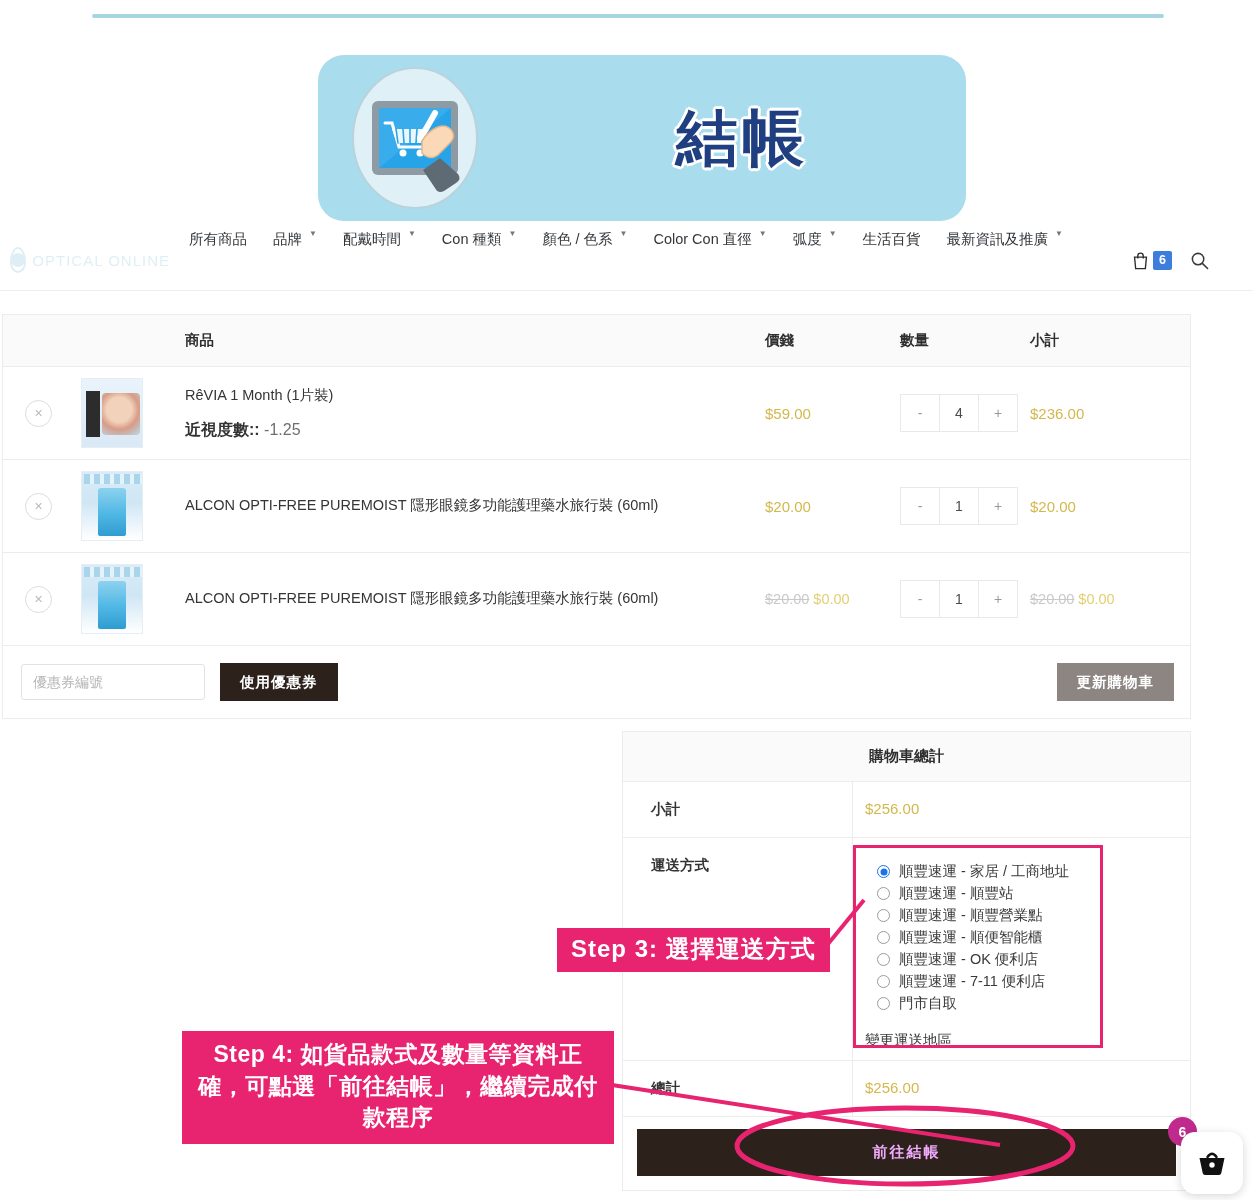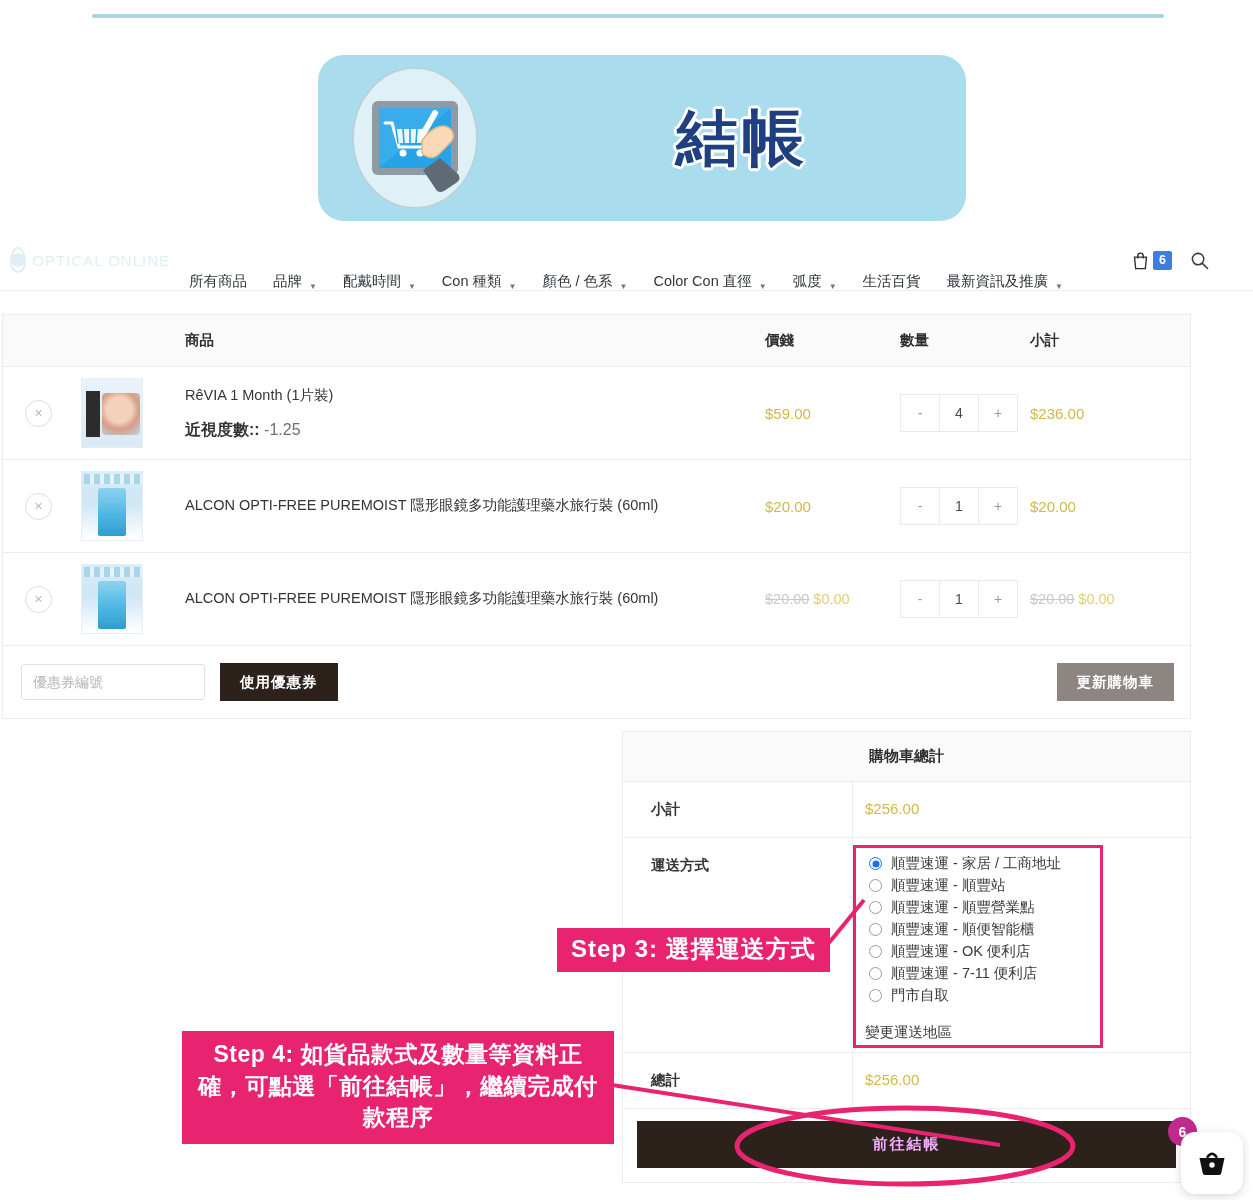--- a/index.html
+++ b/index.html
@@ -93,21 +93,21 @@
   .navmenu {
     position: absolute;
     left: 176px; top: 230px;
     height: 61px;
     display: flex;
     align-items: center;
     gap: 0;
   }
   .navitem {
     display: flex;
-    align-items: flex-end;
+    align-items: flex-start;
     padding: 0 13px;
     font-size: 14.5px;
     color: #33373b;
     white-space: nowrap;
     height: 61px;
     cursor: pointer;
   }
   .navitem .caret {
     margin-left: 7px;
     font-size: 8px;
@@ -307,21 +307,21 @@
   }
   .totals-row { display: flex; border-bottom: 1px solid #ececec; }
   .tr-label {
     width: 230px; flex: none;
     padding: 18px 0 18px 28px;
     font-size: 14.5px; font-weight: bold; color: #353535;
     border-right: 1px solid #ececec;
   }
   .tr-value { flex: 1 1 auto; padding: 18px 0 18px 12px; font-size: 15px; color: #d3b84c; }
   .tr-value.ship { padding: 12px 0 10px 12px; position: relative; }
-  .ship-list { list-style: none; margin: 4px; padding: 0; }
+  .ship-list { list-style: none; margin: 12px; padding: 0; }
   .ship-list li {
     display: flex; align-items: center;
     margin: 0 0 3px 0;
     font-size: 14.5px; color: #3a3a3a;
     cursor: pointer;
   }
   .radio {
     width: 13px; height: 13px;
     border: 1px solid #9a9a9a;
     border-radius: 50%;
@@ -332,23 +332,24 @@
   }
   .radio.on { border-color: #1a73e8; }
   .radio.on::after {
     content: "";
     position: absolute; left: 50%; top: 50%;
     transform: translate(-50%,-50%);
     width: 7px; height: 7px; border-radius: 50%;
     background: #1a73e8;
   }
   .change-area {
-    margin-top: 14px;
+    margin-top: 6px;
     font-size: 14.5px;
     color: #3a3a3a;
+    text-decoration: underline;
     display: inline-block;
     cursor: pointer;
   }
   .checkout-wrap { padding: 12px 14px 14px 14px; }
   .checkout-btn {
     width: 100%; height: 47px;
     background: #2d211c;
     color: #f0abfc;
     font-size: 15px; font-weight: bold;
     border: none; cursor: pointer;

